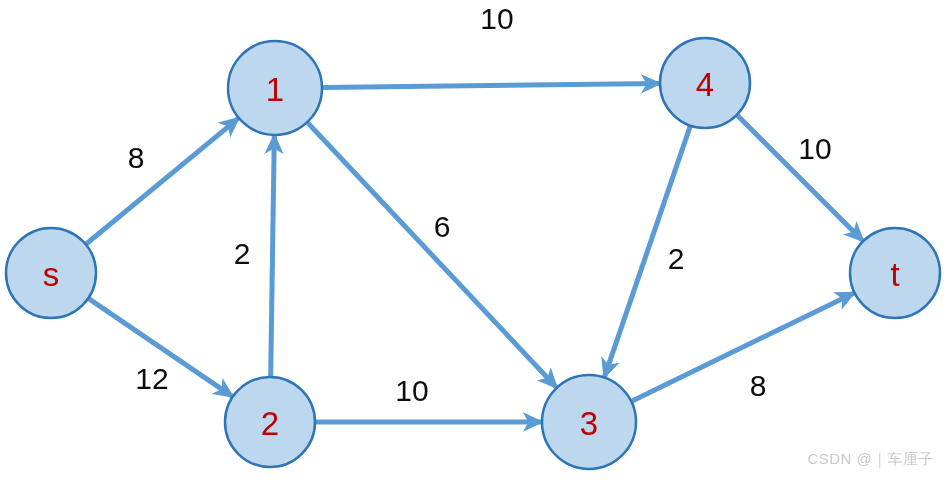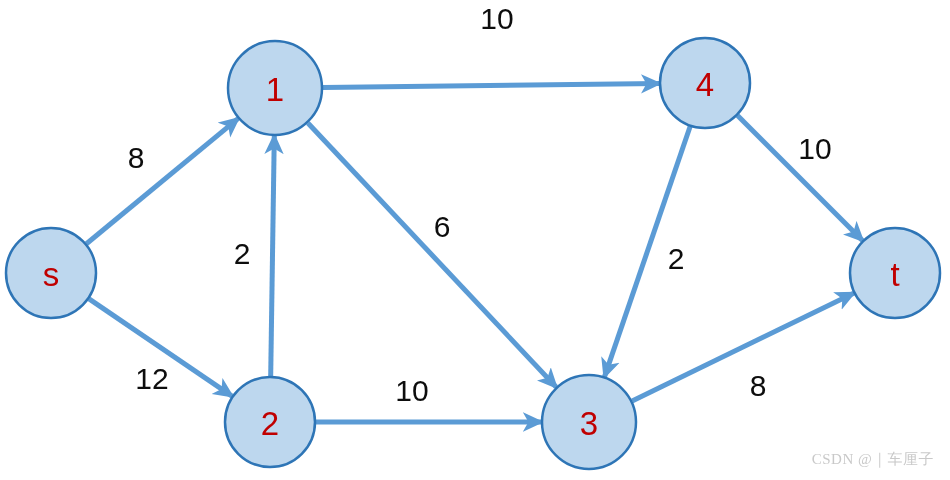--- a/index.html
+++ b/index.html
@@ -47,21 +47,21 @@
     font-family: "Liberation Sans", sans-serif;
     font-size: 30px;
     text-anchor: middle;
     dominant-baseline: central;
   }
   .watermark {
     position: absolute;
     right: 16px;
     bottom: 11px;
     color: #C9C9C9;
-    font-family: Liberation Serif, serif;
+    font-family: Liberation Sans, sans-serif;
     font-size: 15px;
     letter-spacing: 0.5px;
     white-space: nowrap;
     user-select: none;
   }
 </style>
 </head>
 <body>
 
 <div id="canvas">

